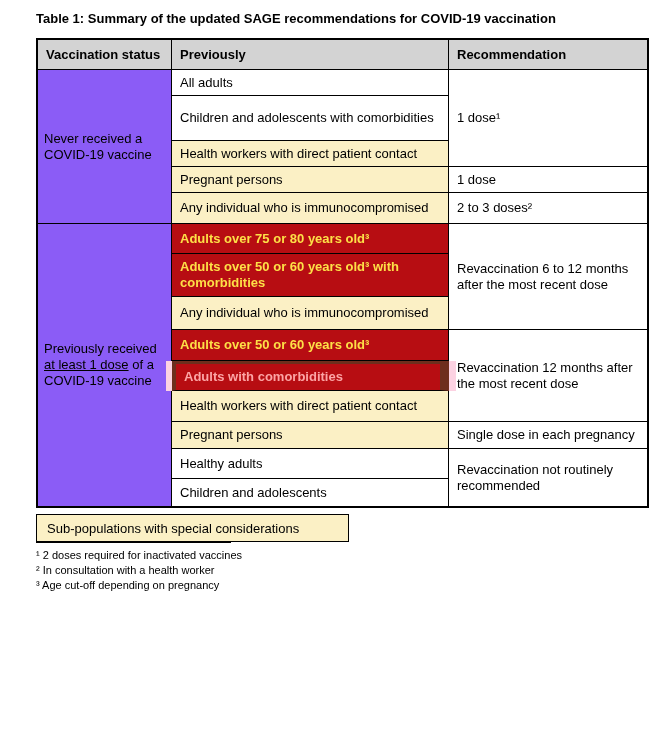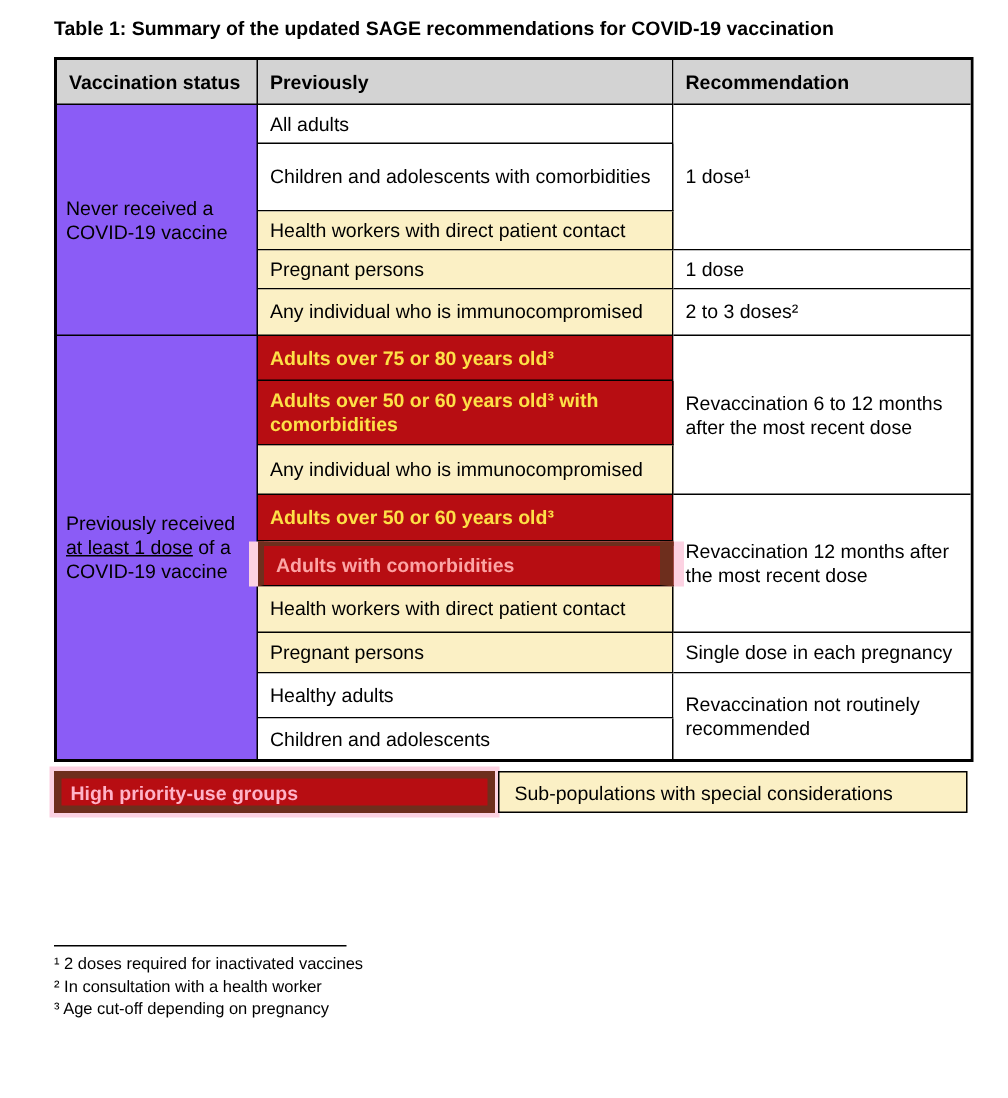--- a/index.html
+++ b/index.html
@@ -46,21 +46,21 @@
   .legend-box{box-sizing:border-box;height:28px;display:flex;align-items:center;}
   .legend-priority{
     width:294px;background:#b70d12;border:5px solid #6e2e1d;
     color:#ffb3c8;font-weight:bold;padding-left:6px;
     box-shadow:0 0 0 3px #fcd2e2;margin-right:2px;
   }
   .legend-special{
     width:313px;background:#fbf0c5;border:1px solid #000;padding-left:10px;
   }
 
-  .footnotes{margin-top:88px;font-size:11px;line-height:15px;}
+  .footnotes{font-size:11px;line-height:15px;}
   .fn-sep{width:195px;border-top:1px solid #000;margin-bottom:5px;}
 </style>
 </head>
 <body>
 
 <div class="page">
 
   <div class="title">Table 1: Summary of the updated SAGE recommendations for COVID-19 vaccination</div>
 
   <table class="sage">
@@ -127,21 +127,20 @@
         <td>Healthy adults</td>
         <td class="c3 bb0" rowspan="2">Revaccination not routinely recommended</td>
       </tr>
       <tr class="h27">
         <td class="bb0">Children and adolescents</td>
       </tr>
     </tbody>
   </table>
 
   <div class="legend-row">
-    <div class="legend-box legend-priority">High priority-use groups</div>
     <div class="legend-box legend-special">Sub-populations with special considerations</div>
   </div>
 
   <div class="footnotes">
     <div class="fn-sep"></div>
     <div>¹ 2 doses required for inactivated vaccines</div>
     <div>² In consultation with a health worker</div>
     <div>³ Age cut-off depending on pregnancy</div>
   </div>
 

